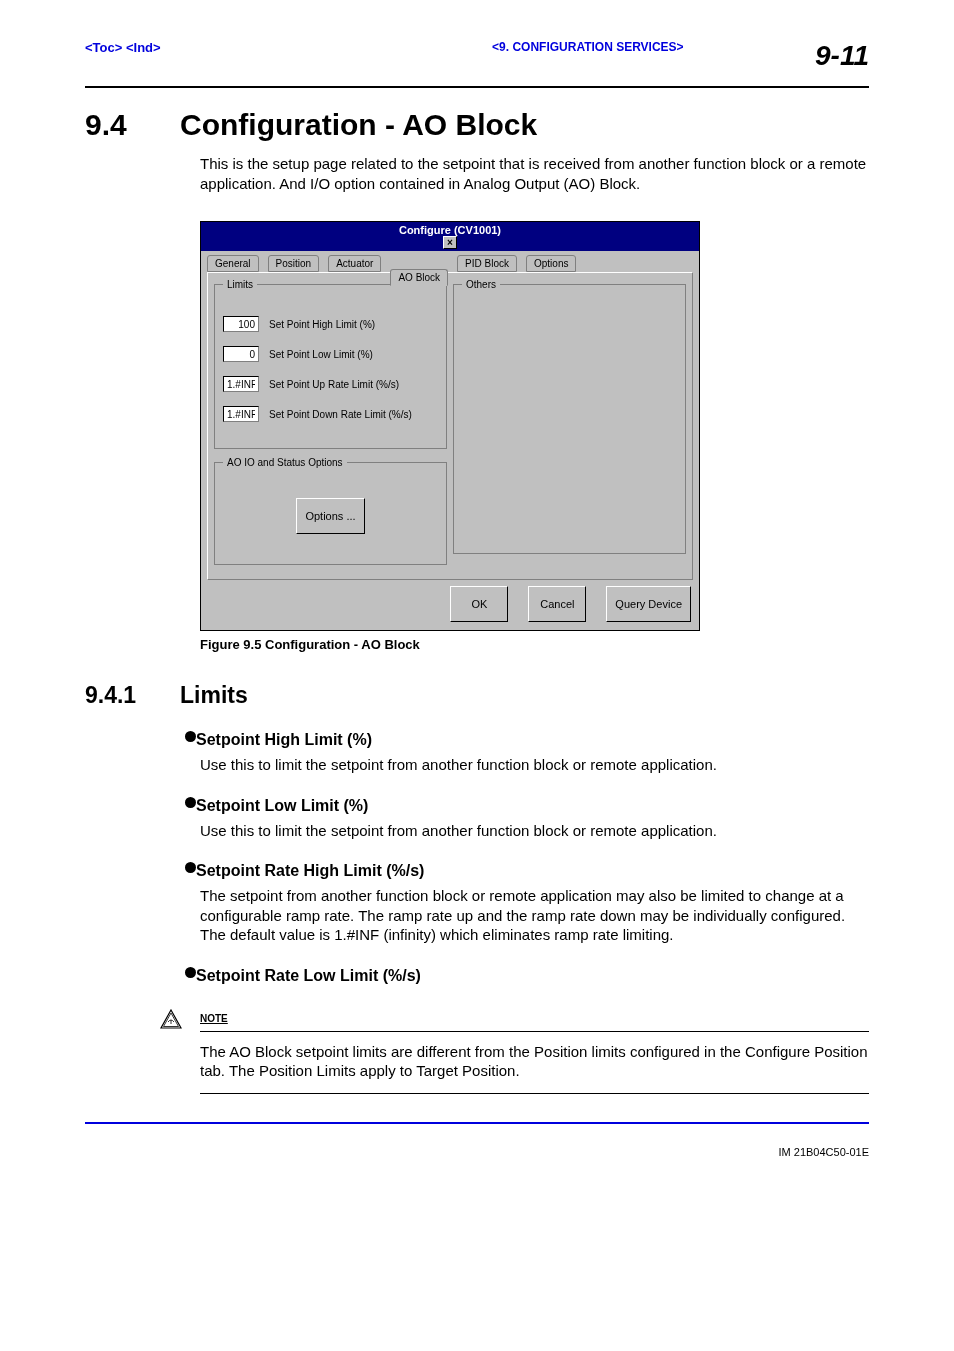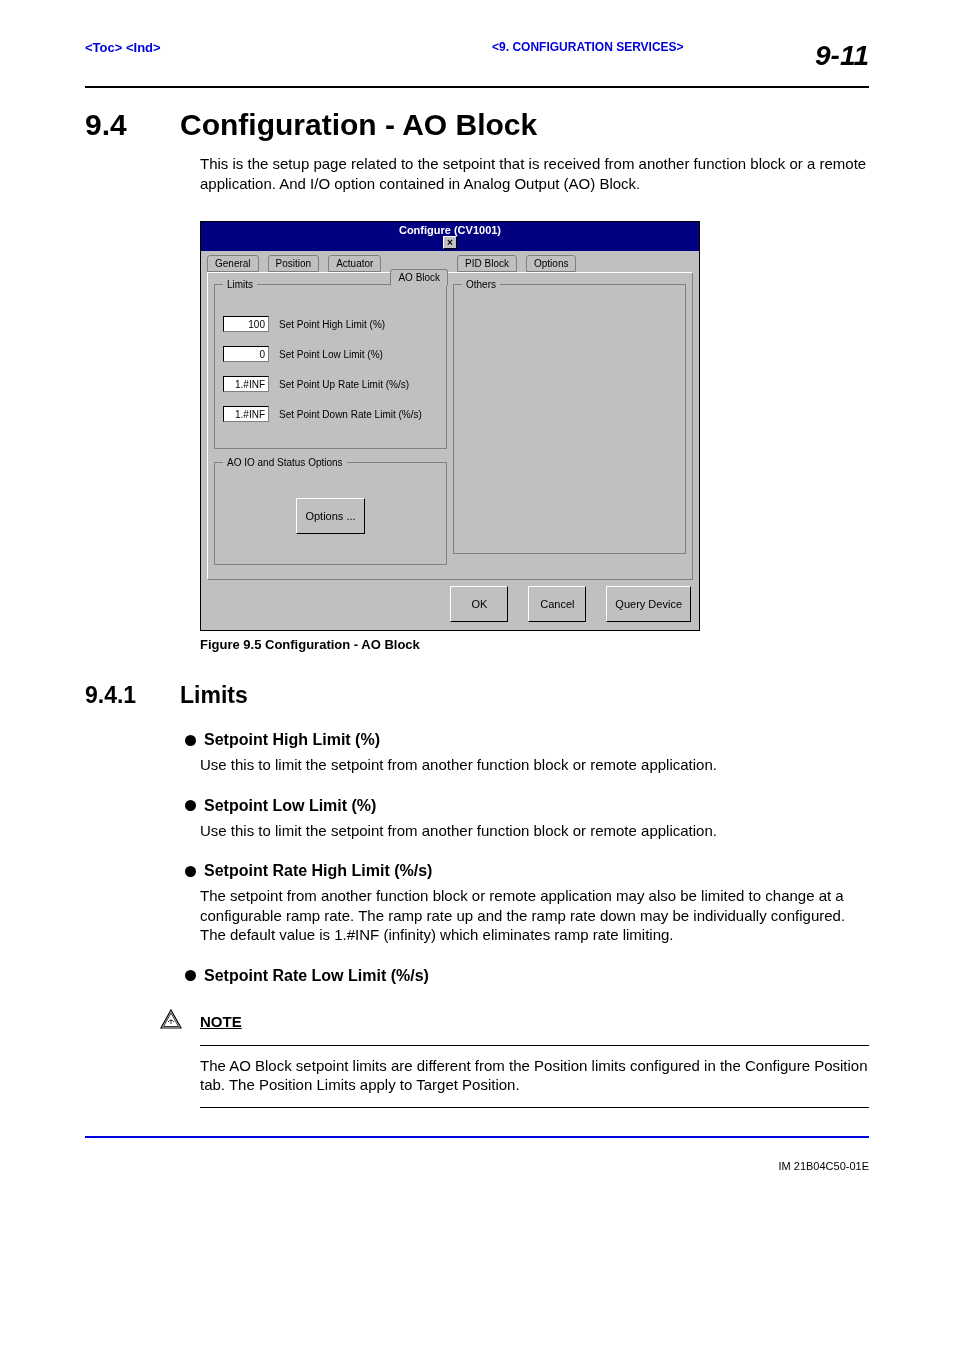--- a/index.html
+++ b/index.html
@@ -131,21 +131,21 @@
       padding: 0 4px;
       color: #000;
     }
     .field-row {
       display: flex;
       align-items: center;
       gap: 10px;
       margin: 14px 0;
     }
     .field-input {
-      width: 46px;
+      width: 36px;
       height: 16px;
       border: 1px solid #808080;
       border-top-color: #000;
       border-left-color: #000;
       background: #fff;
       font-size: 10px;
       text-align: right;
       padding: 0 3px;
     }
     .win-btn {
@@ -176,22 +176,22 @@
       font-size: 23px;
       font-weight: bold;
       margin-top: 30px;
     }
     .bullet-head {
       margin-left: 100px;
       margin-top: 22px;
       font-size: 16px;
       font-weight: bold;
       display: flex;
-      align-items: center;
-      gap: 8px;
+      align-items: flex-start;
+      gap: 0;
     }
     .bullet-dot {
       width: 11px; height: 11px; background:#000; border-radius: 50%;
       flex-shrink: 0;
     }
     .bullet-body {
       margin-left: 115px;
       margin-top: 6px;
       font-size: 15px;
       line-height: 1.3;
@@ -203,22 +203,22 @@
     }
     .note-icon {
       position: absolute;
       left: -10px;
       top: -4px;
     }
     .note-head {
       margin-left: 30px;
       border-bottom: 1px solid #000;
       font-weight: bold;
-      font-size: 15px;
-      padding-bottom: 15px;
+      font-size: 10px;
+      padding-bottom: 7px;
       text-decoration: underline;
     }
     .note-text {
       margin-left: 30px;
       margin-top: 10px;
       font-size: 15px;
       line-height: 1.3;
       border-bottom: 1px solid #000;
       padding-bottom: 12px;
     }

